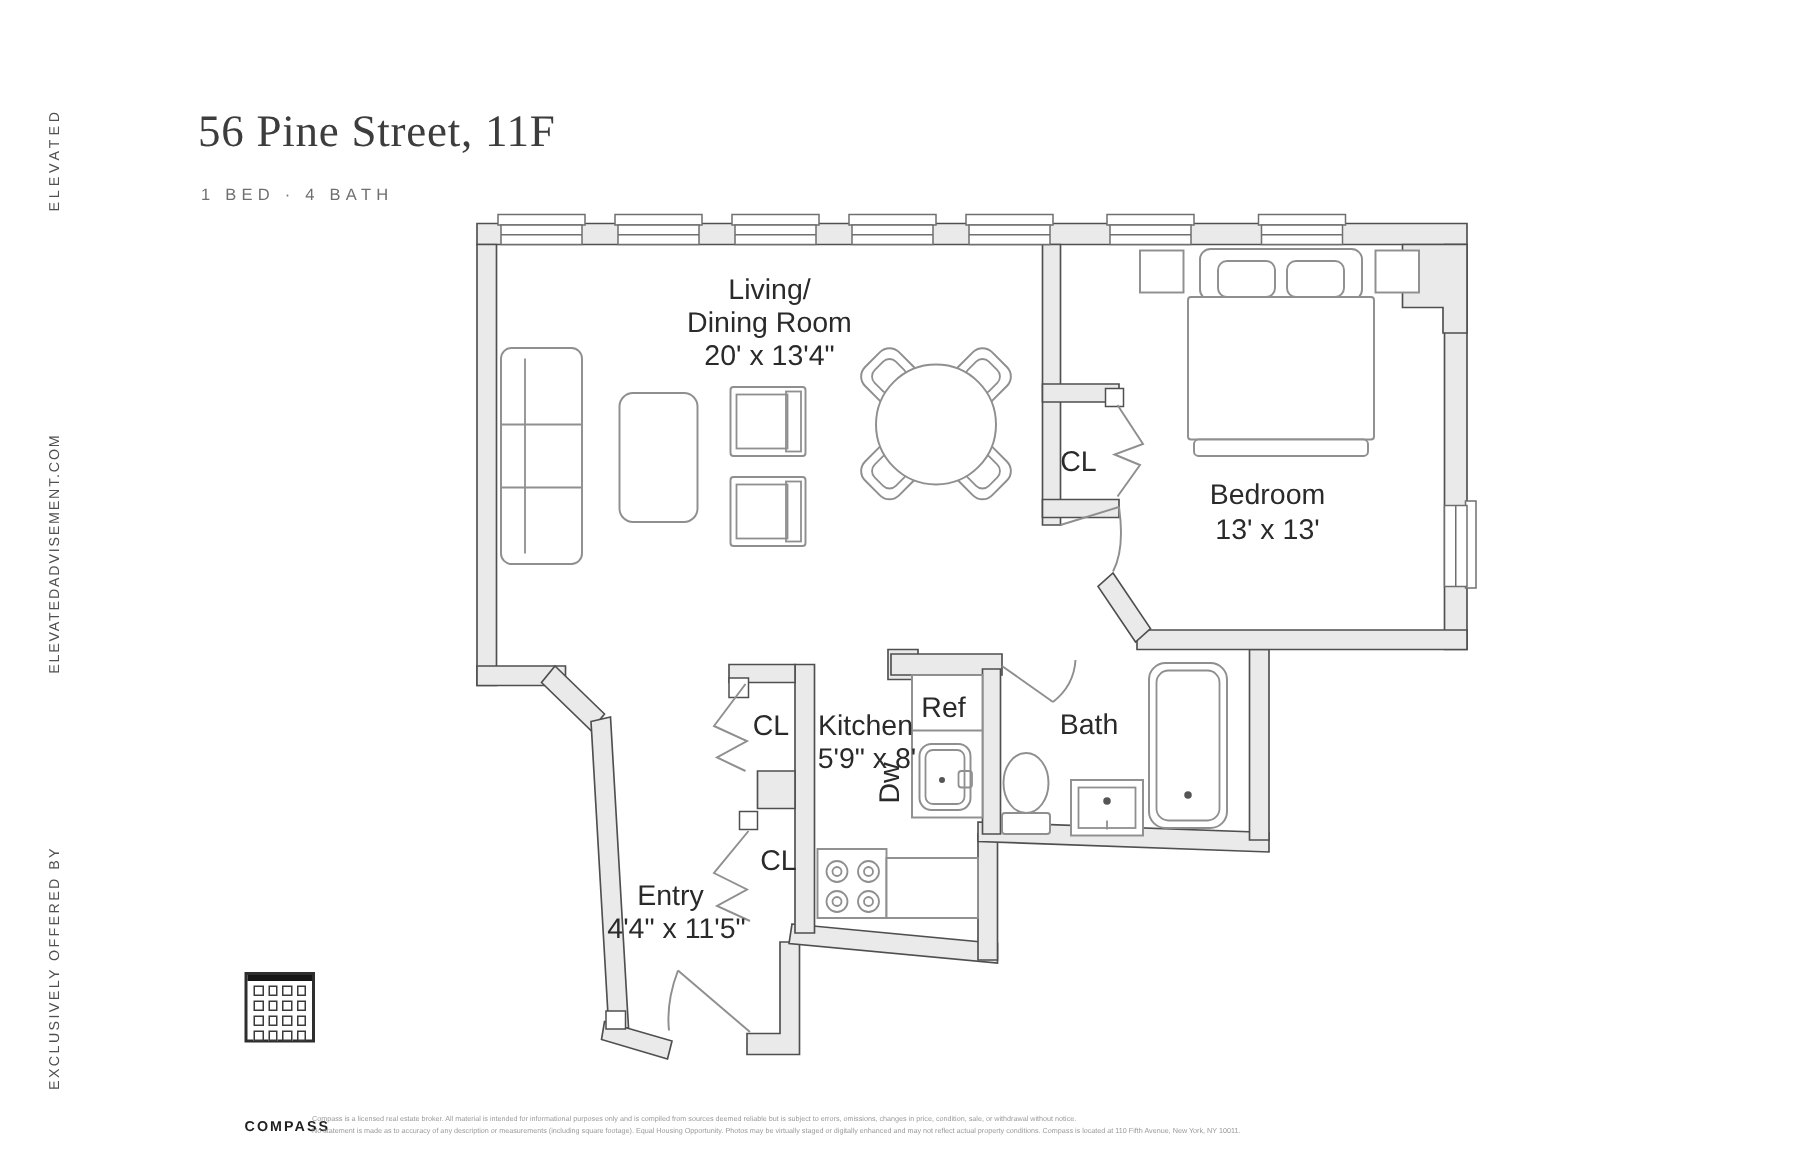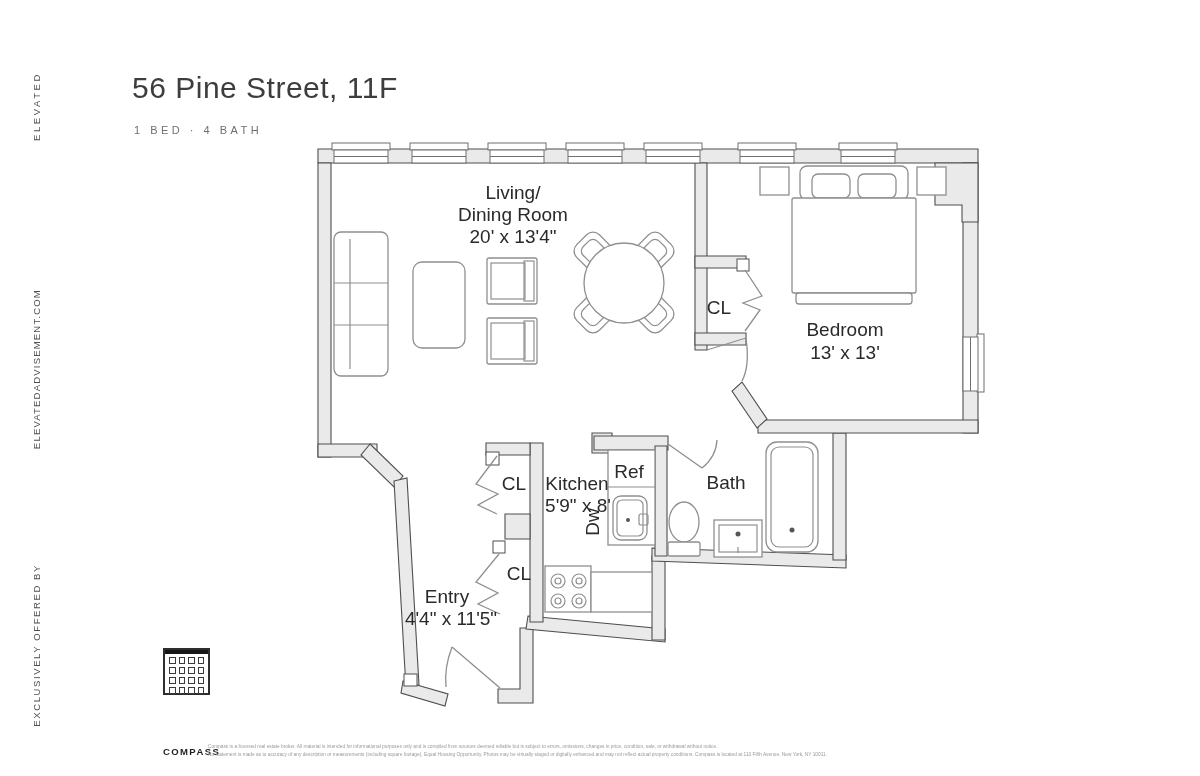--- a/index.html
+++ b/index.html
@@ -6,21 +6,21 @@
   body{width:1200px;height:776px;overflow:hidden;font-family:"Liberation Sans",sans-serif;}
   .canvas{position:relative;width:1200px;height:776px;background:#ffffff;}
 
   
   .v-text{position:absolute;left:31px;writing-mode:vertical-rl;transform:rotate(180deg);
           color:#4f4f4f;font-size:9.5px;font-weight:400;white-space:nowrap;}
   .v-top{top:72px;letter-spacing:2.6px;}
   .v-mid{top:289px;letter-spacing:1.2px;}
   .v-bot{top:564px;letter-spacing:1.6px;}
 
-  .title{position:absolute;left:132px;top:71px;margin:0;font-family:Liberation Sans, sans-serif;
+  .title{position:absolute;left:132px;top:71px;margin:0;font-family:Liberation Serif, serif;
          font-weight:400;font-size:30px;color:#3d3d3d;letter-spacing:.5px;}
   .subtitle{position:absolute;left:134px;top:124px;font-size:11px;letter-spacing:3.5px;color:#6f6f6f;}
 
   svg.plan{position:absolute;left:0;top:0;}
   .wall{fill:#eaeaea;stroke:#4f4f4f;stroke-width:1.1;}
   .jamb{fill:#ffffff;stroke:#4f4f4f;stroke-width:1;}
   .win{fill:#ffffff;stroke:#6f6f6f;stroke-width:1;}
   .winline{fill:none;stroke:#6f6f6f;stroke-width:1;}
   .furn{fill:#ffffff;stroke:#8f8f8f;stroke-width:1.3;}
   .furnline{fill:none;stroke:#8f8f8f;stroke-width:1.2;}

